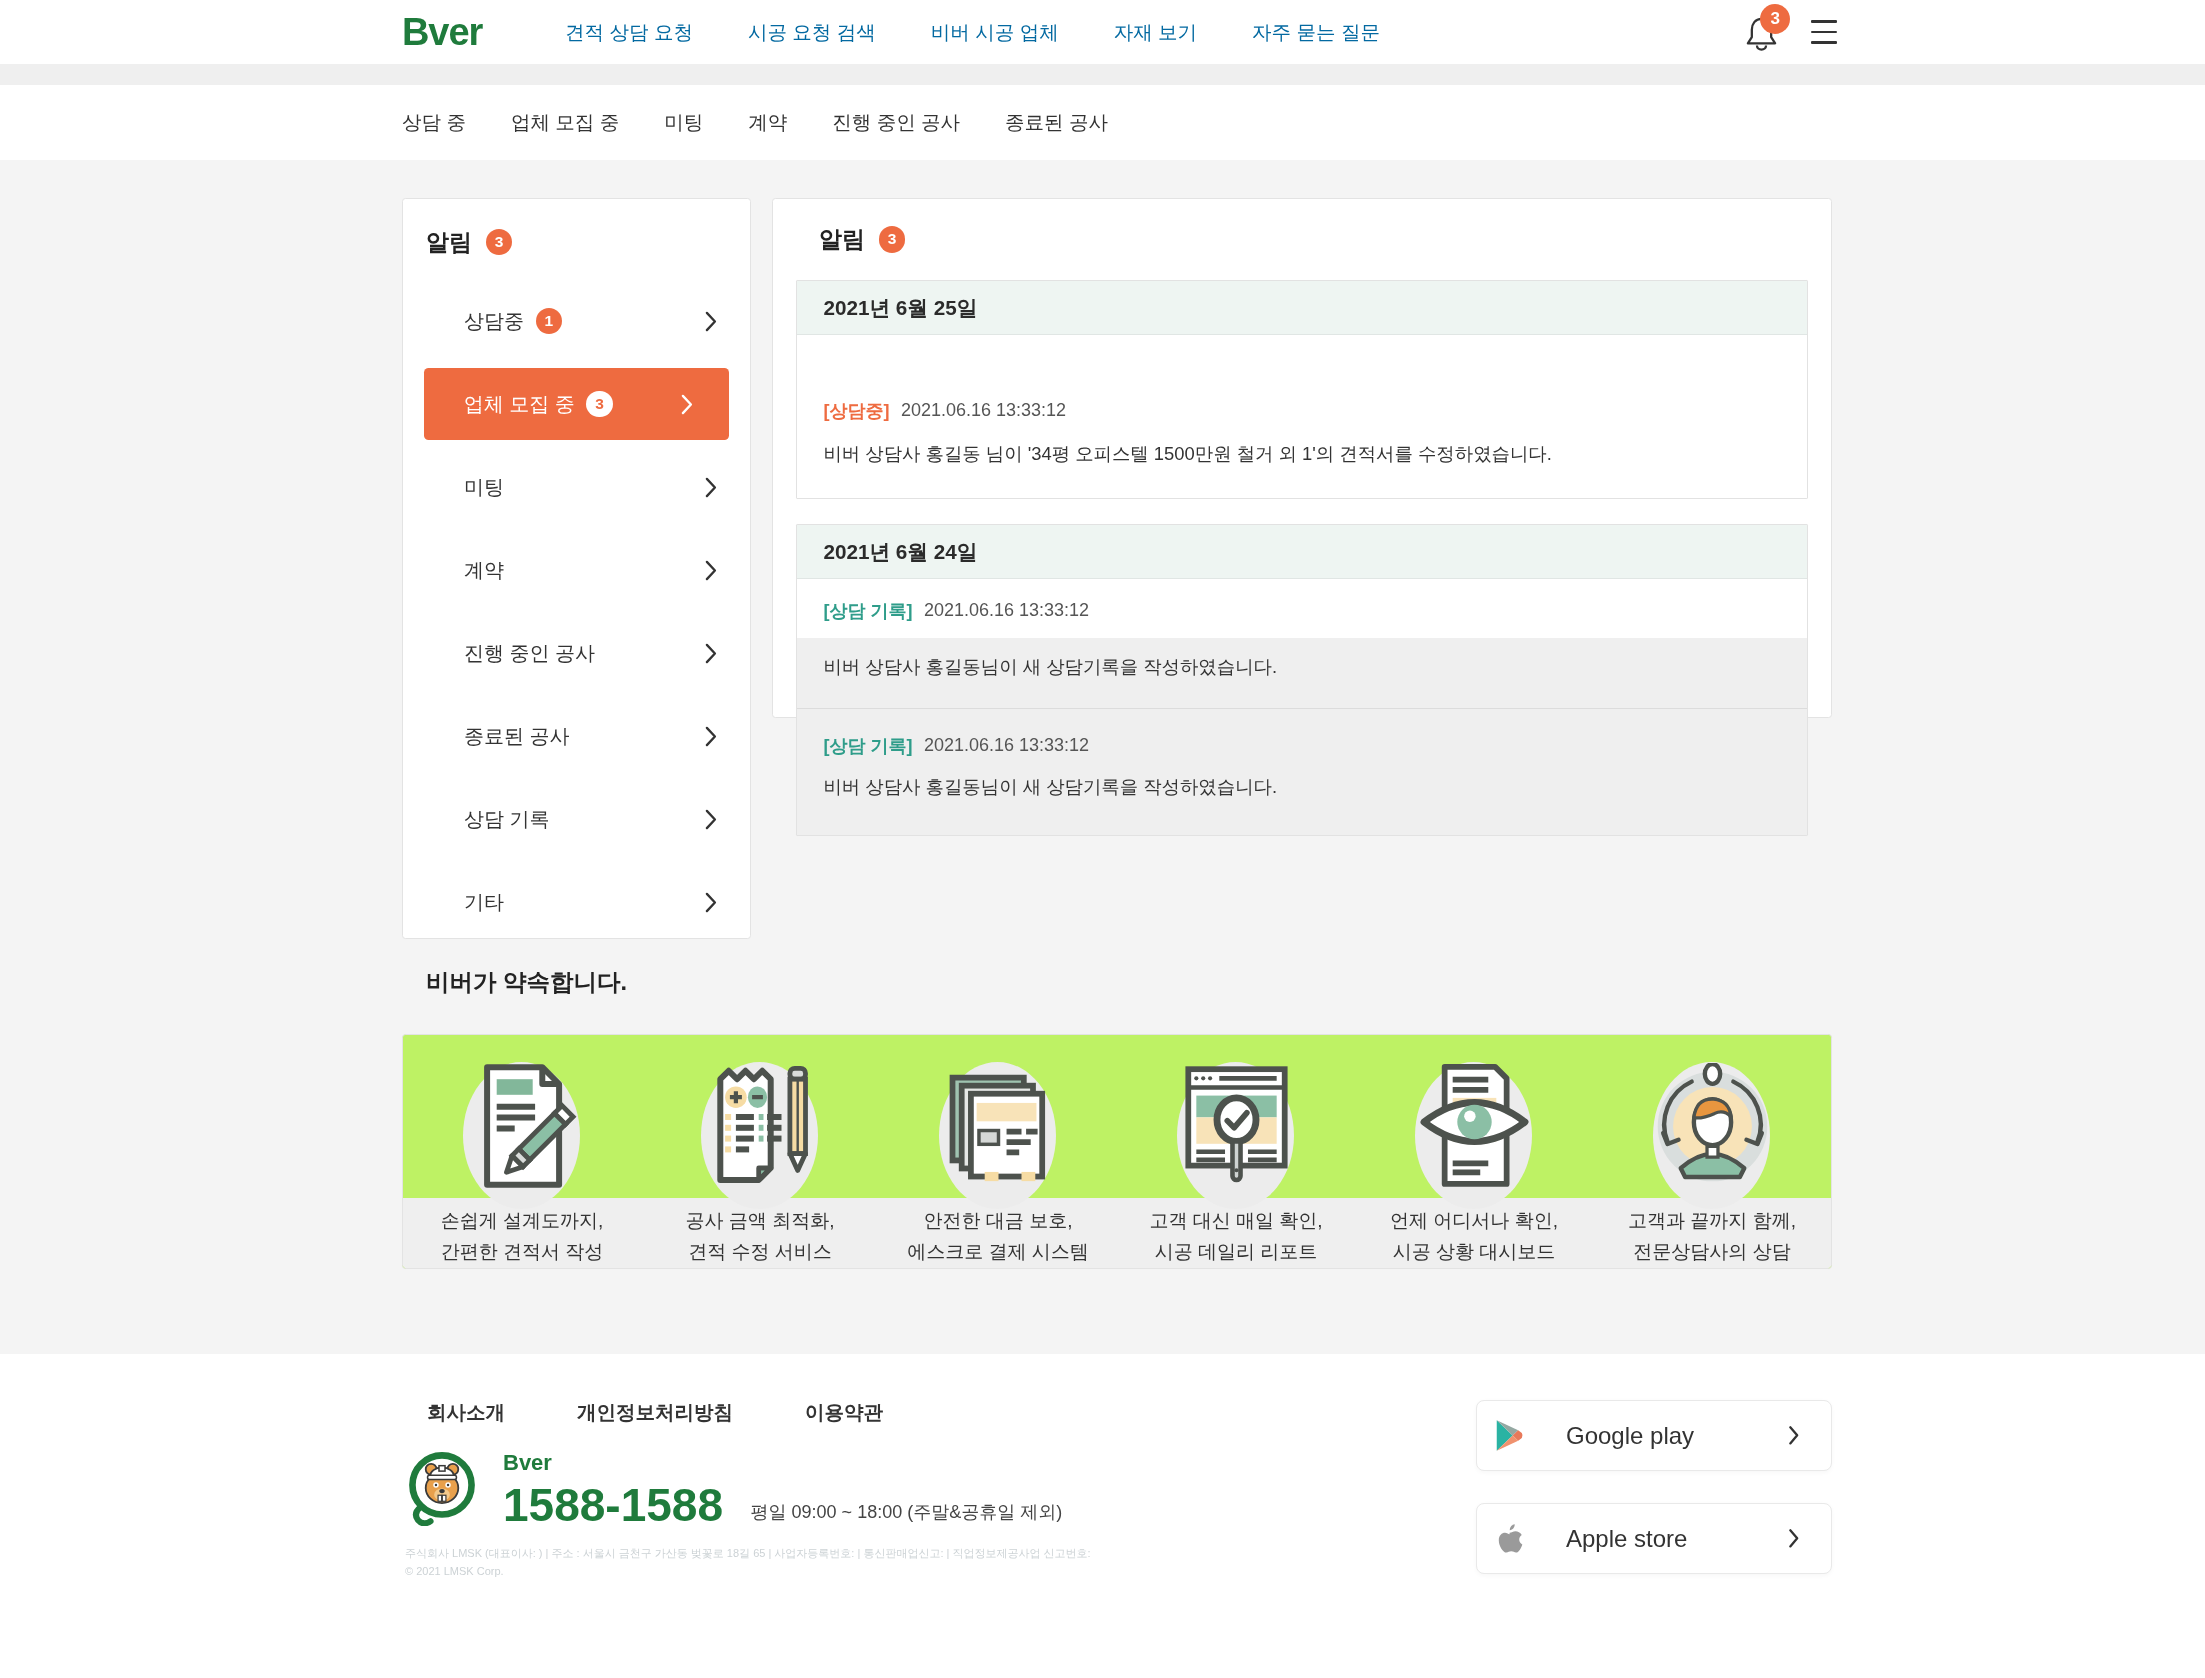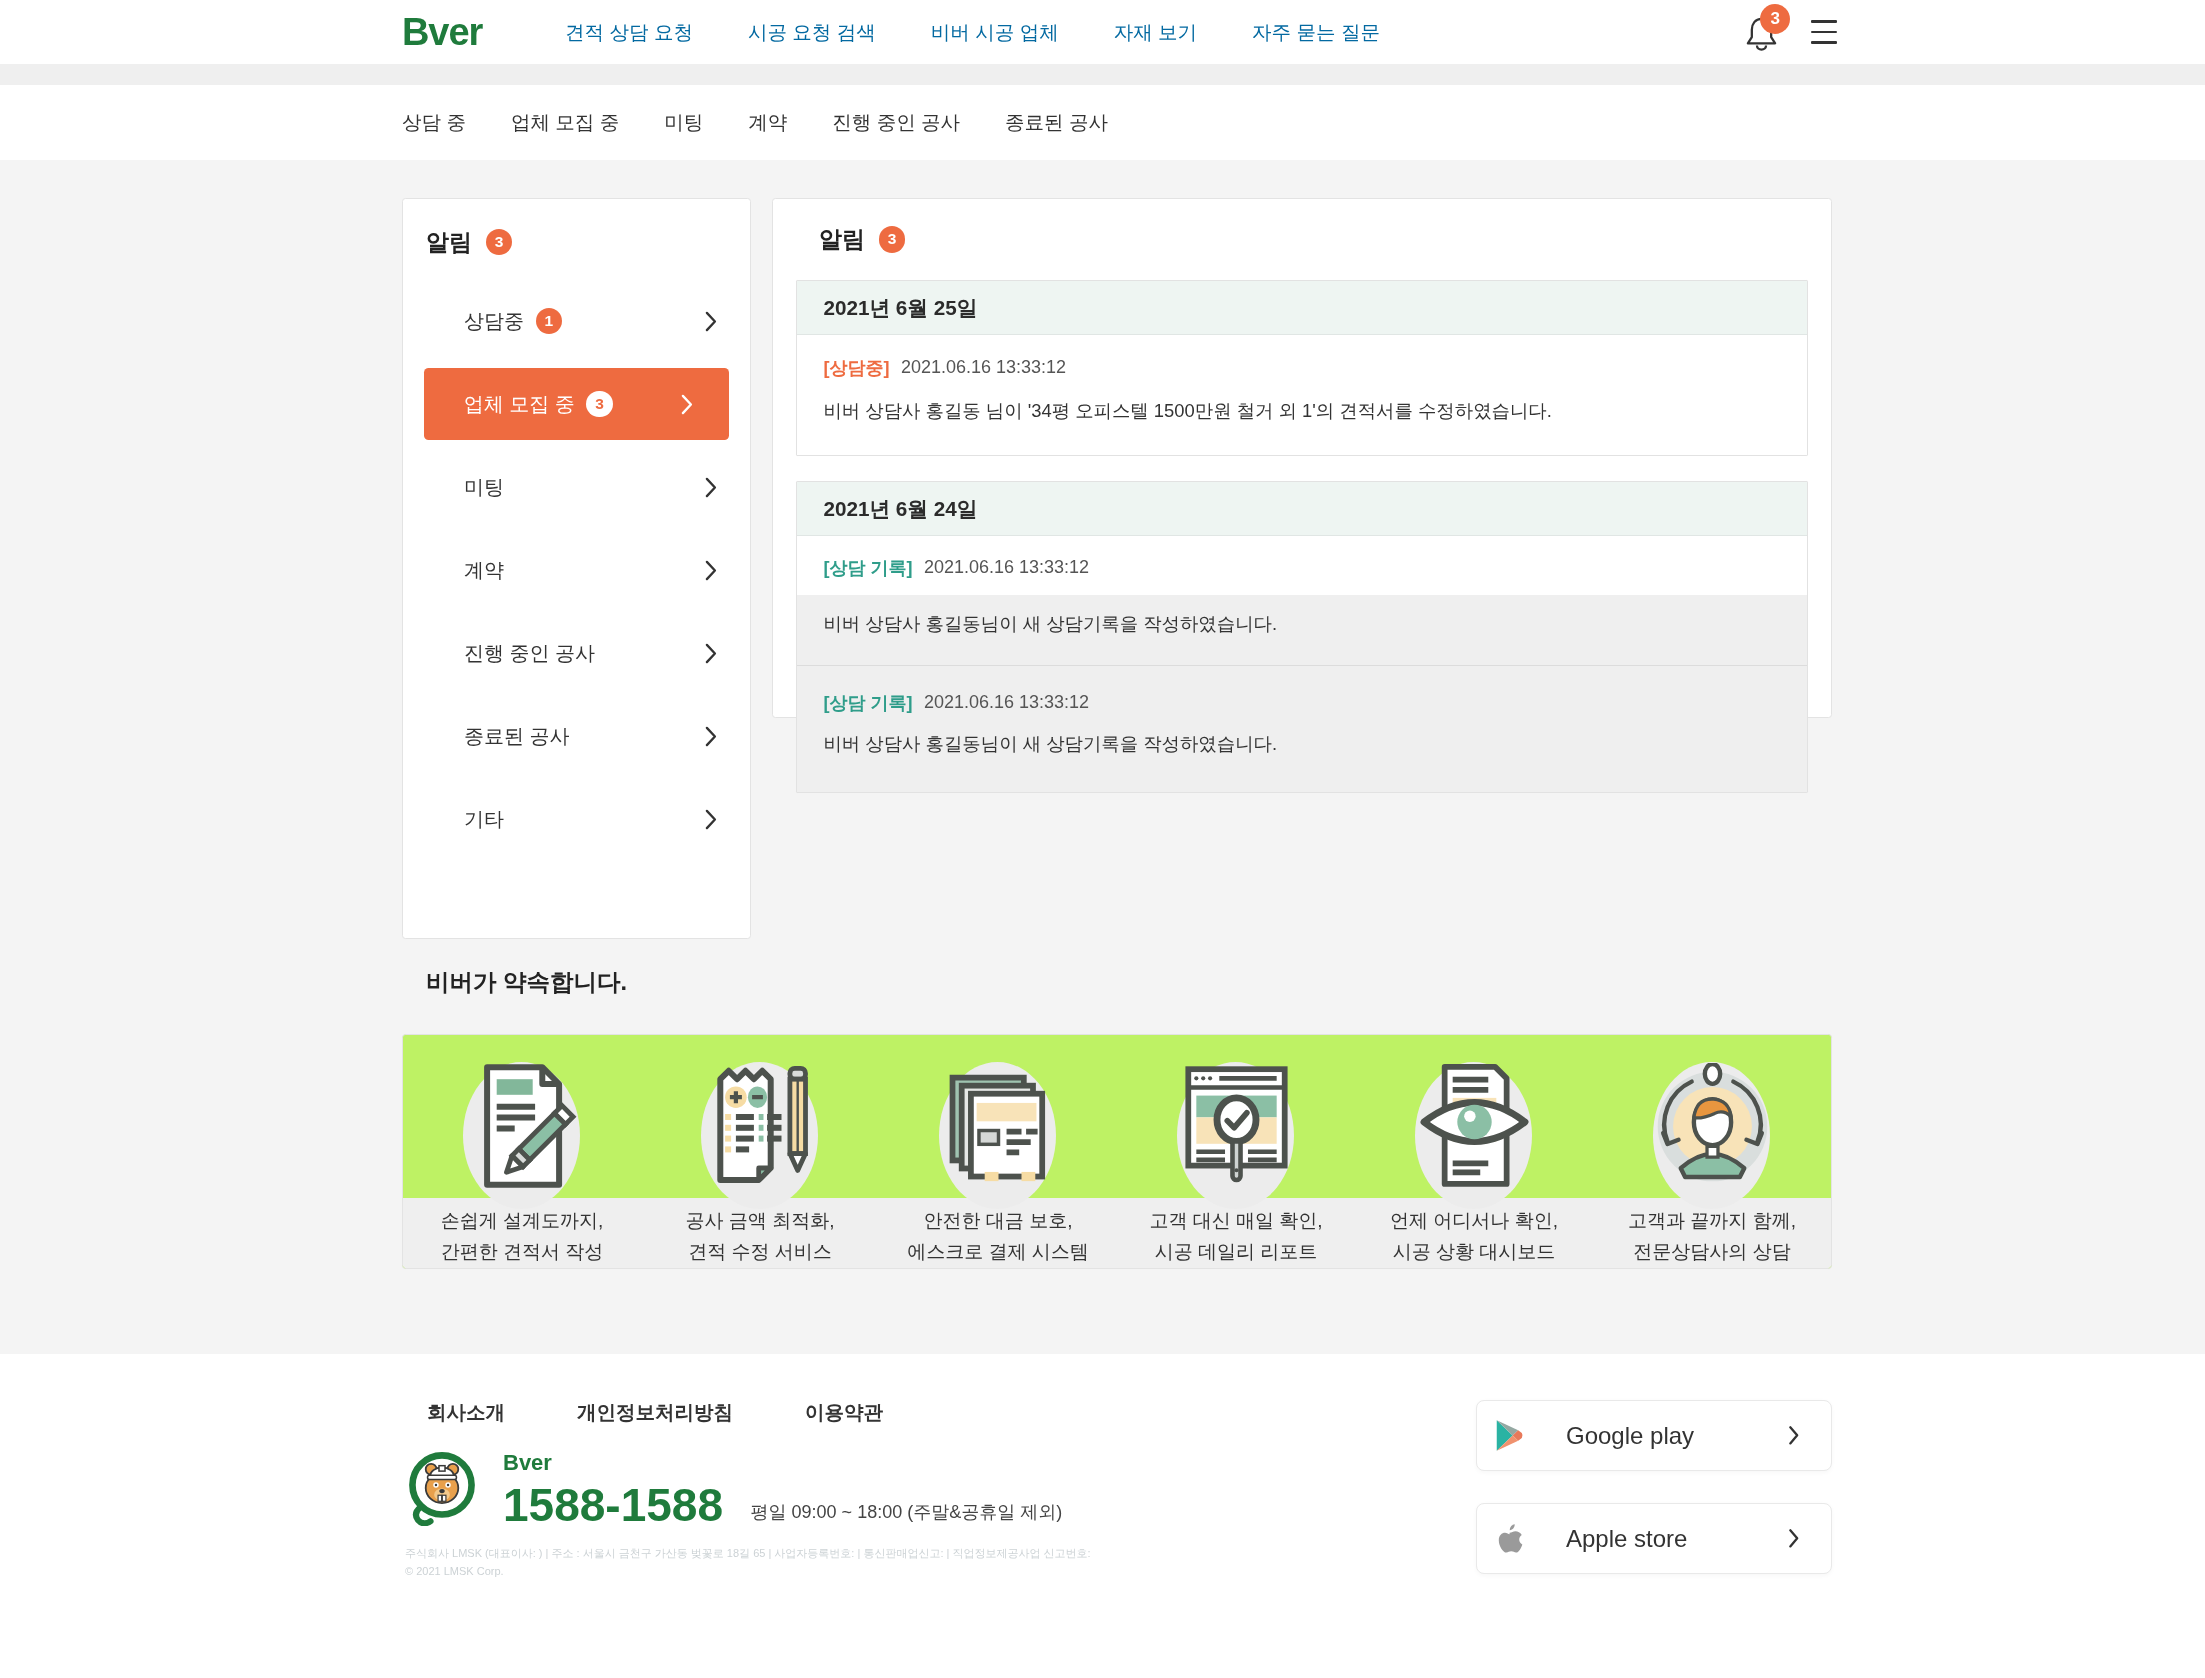--- a/index.html
+++ b/index.html
@@ -47,21 +47,21 @@
   .main-card { position:absolute; left:772px; top:198px; width:1060px; height:520px; background:#fff;
     border:0.6px solid #e3e3e3; border-radius:3.4px; padding:25px 23px 26px 23px; }
   .group { border:0.6px solid #e2e2e2; margin-top:25px; border-radius:1.1px; overflow:hidden; }
   .group-header { background:#eef5f2; border-bottom:0.6px solid #e0e6e4; height:54px; display:flex; align-items:center;
     padding:0 26.4px; font-size:20.7px; font-weight:bold; color:#2b2b2b; }
   .notif-head { display:flex; align-items:center; gap:11.5px; font-size:18px; }
   .notif-tag { font-weight:bold; }
   .tag-consult { color:#ee6b40; }
   .tag-record { color:#2f9d8a; }
   .notif-time { color:#555; }
-  .notif-single { padding:20.7px 26.4px 32px 26.4px; background:#fff; }
+  .notif-single { padding:20.7px 26.4px 32px 26.4px; background:#fff;margin-top:43px; }
   .notif-single .notif-msg { margin-top:18.4px; font-size:18.4px; color:#333; }
   .unread-head { padding:19.5px 26.4px 15px 26.4px; background:#fff; }
   .read-block { background:#efefef; }
   .read-msg { padding:16px 26.4px 29px 26.4px; font-size:18.4px; color:#333; }
   .read-divider { border-top:0.6px solid #dcdcdc; }
   .read-block .notif-head { padding:25px 26.4px 0 26.4px; }
   .read-msg.last { padding-bottom:36px; }
 
   
   .promise-heading { position:absolute; left:426px; top:966px; font-size:23.5px; font-weight:bold; color:#222; }
@@ -176,20 +176,28 @@
     <div class="side-item">
       <span>진행 중인 공사</span>
       <span class="chev">
           <svg width="13.8" height="23" viewBox="0 0 24 40">
             <polyline points="5,5 19,20 5,35" fill="none" stroke="currentColor" stroke-width="4" stroke-linecap="round" stroke-linejoin="round"></polyline>
           </svg>
         </span>
     </div>
     <div class="side-item">
       <span>종료된 공사</span>
+      <span class="chev">
+          <svg width="13.8" height="23" viewBox="0 0 24 40">
+            <polyline points="5,5 19,20 5,35" fill="none" stroke="currentColor" stroke-width="4" stroke-linecap="round" stroke-linejoin="round"></polyline>
+          </svg>
+        </span>
+    </div>
+    <div class="side-item">
+      <span>상담 기록</span>
       <span class="chev">
           <svg width="13.8" height="23" viewBox="0 0 24 40">
             <polyline points="5,5 19,20 5,35" fill="none" stroke="currentColor" stroke-width="4" stroke-linecap="round" stroke-linejoin="round"></polyline>
           </svg>
         </span>
     </div>
     <div class="side-item">
       <span>기타</span>
       <span class="chev">
           <svg width="13.8" height="23" viewBox="0 0 24 40">

